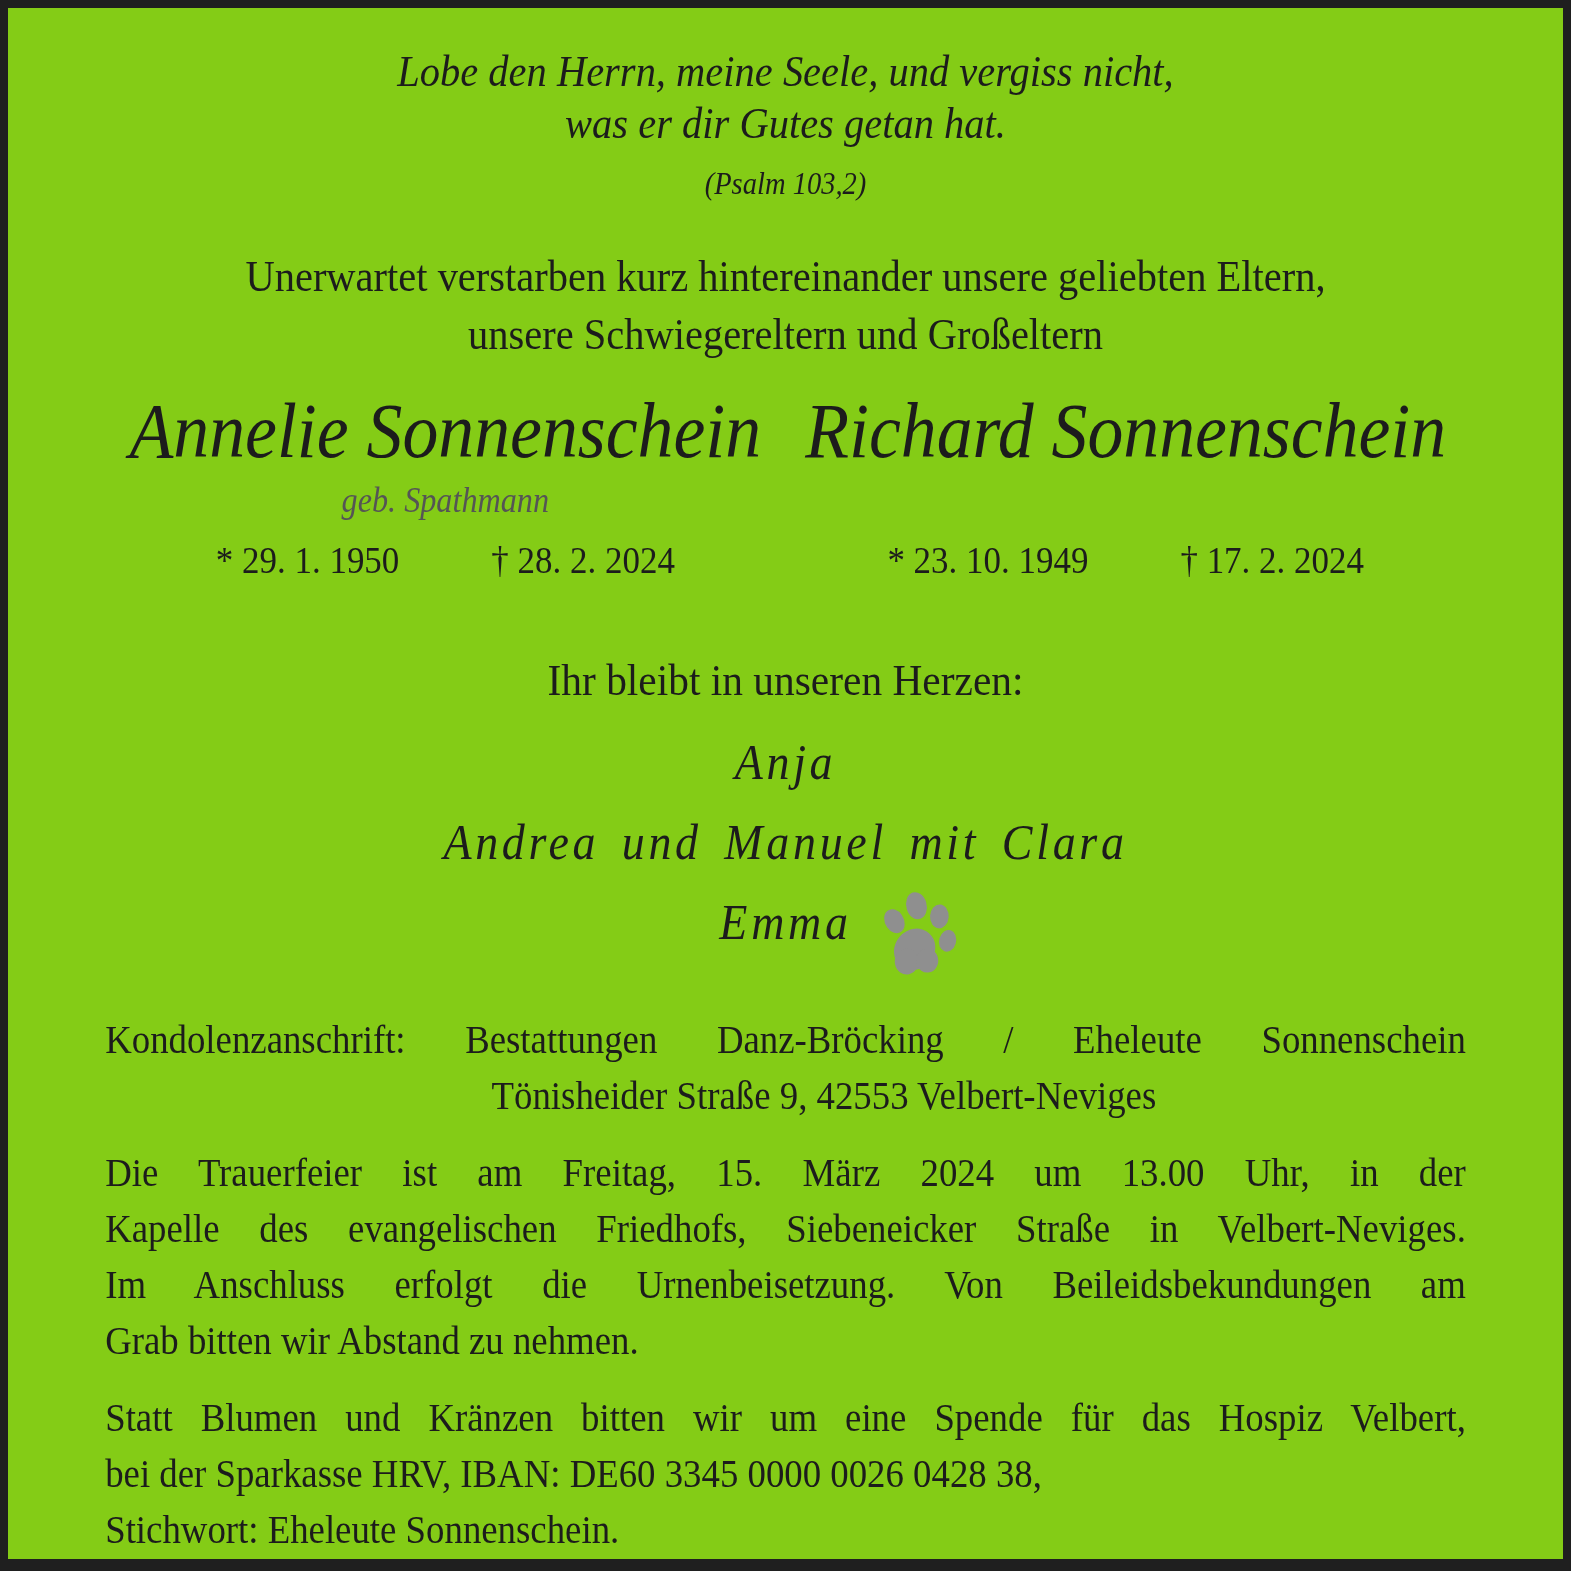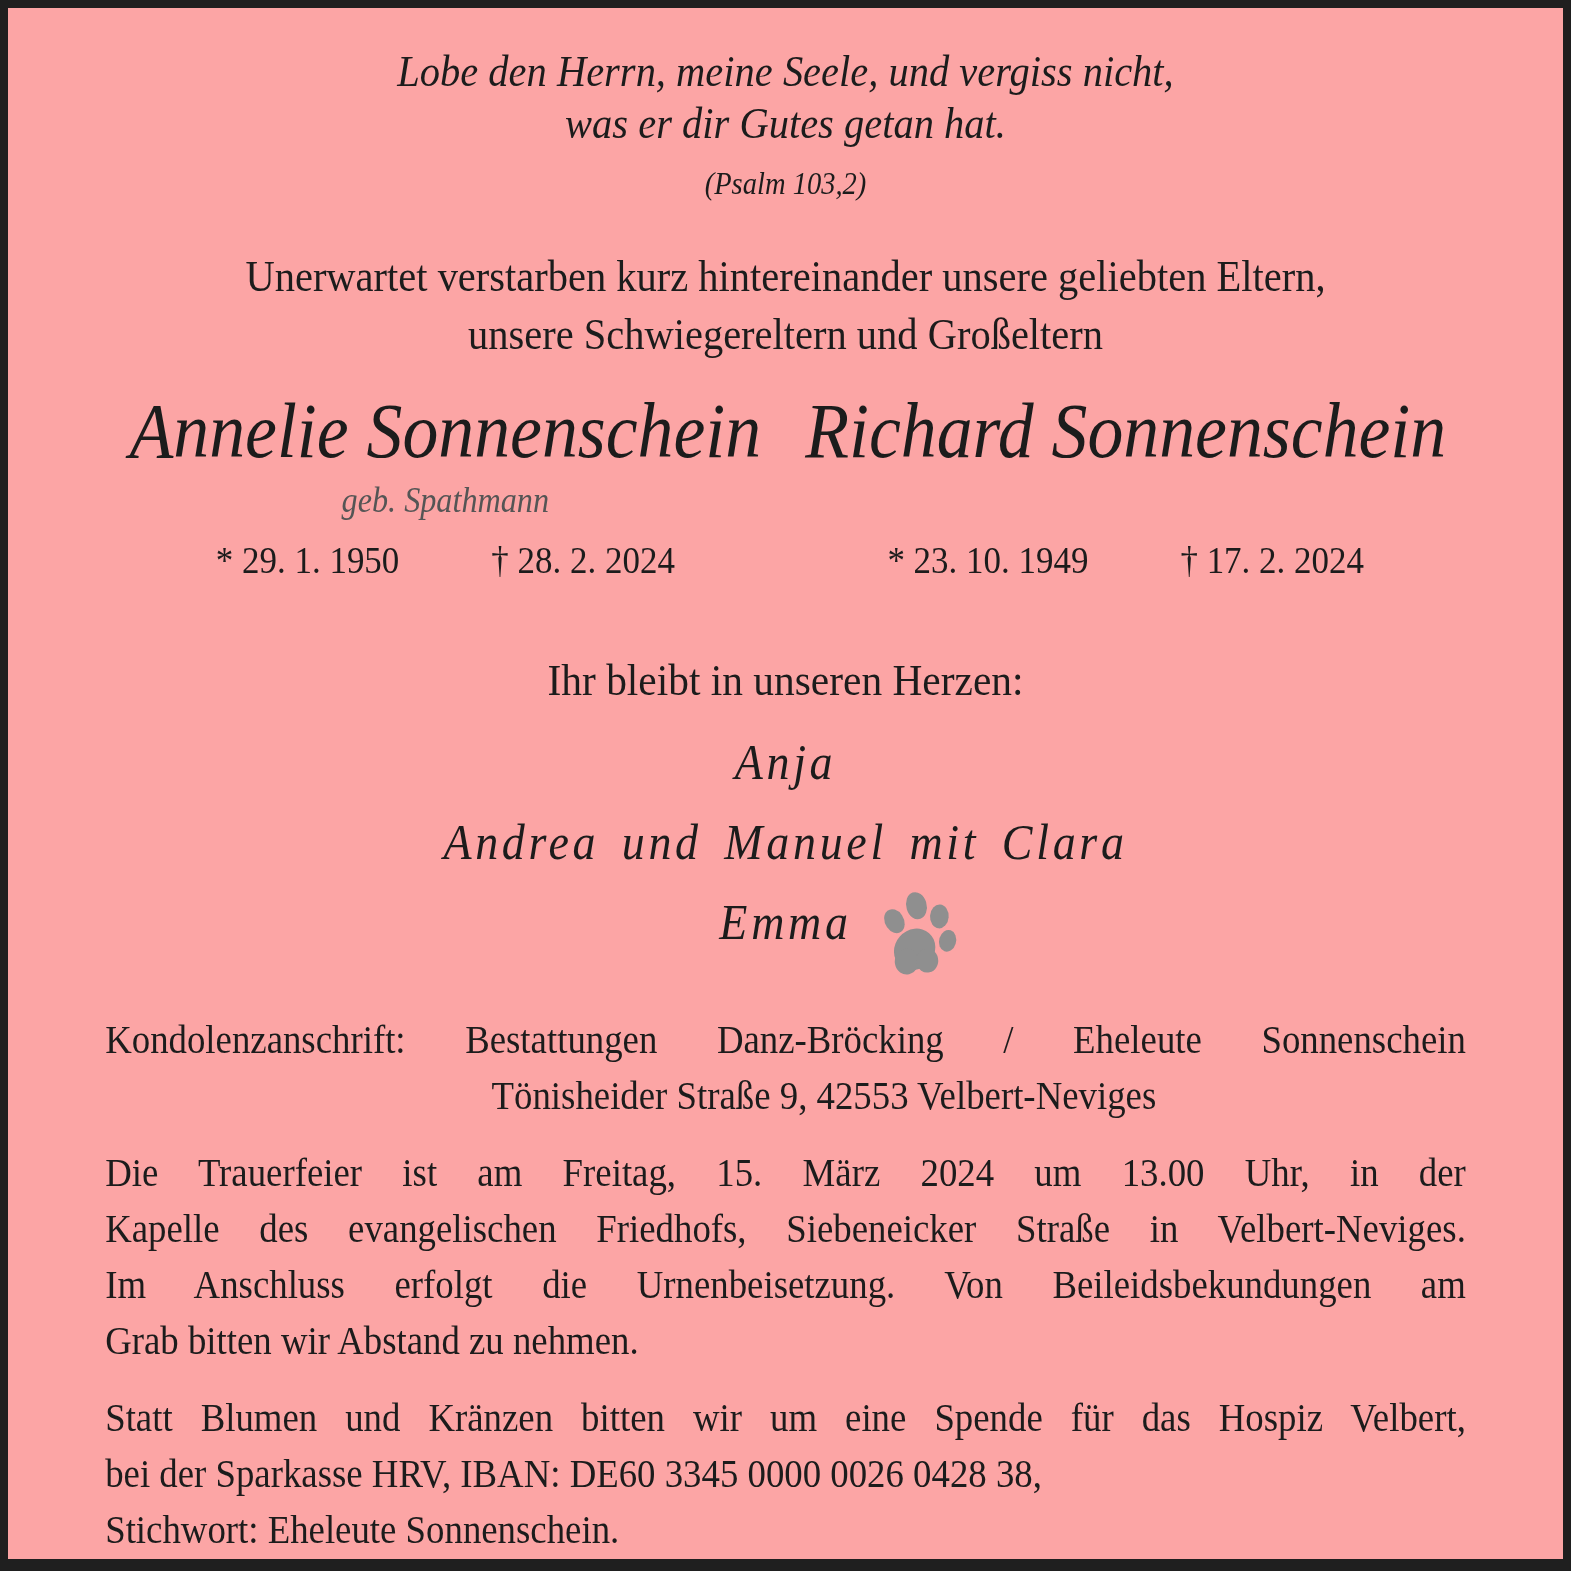--- a/index.html
+++ b/index.html
@@ -1,21 +1,21 @@
 <!DOCTYPE html>
 <html><head>
 <meta charset="utf-8">
 <style>
   html, body { margin: 0; padding: 0; background: #ffffff; }
   body { width: 1571px; height: 1571px; overflow: hidden; }
 
   .sheet {
     box-sizing: border-box;
     width: 1571px; height: 1571px;
-    background: #fca5a5;
+    background: #84cc16;
     border: 8px solid #1f1f1f;
     border-bottom-width: 12px;
     overflow: hidden;
     font-family: "Liberation Serif", "DejaVu Serif", serif;
     color: #1c1c1c;
   }
 
   
   .squeeze {
     width: 1479px;

